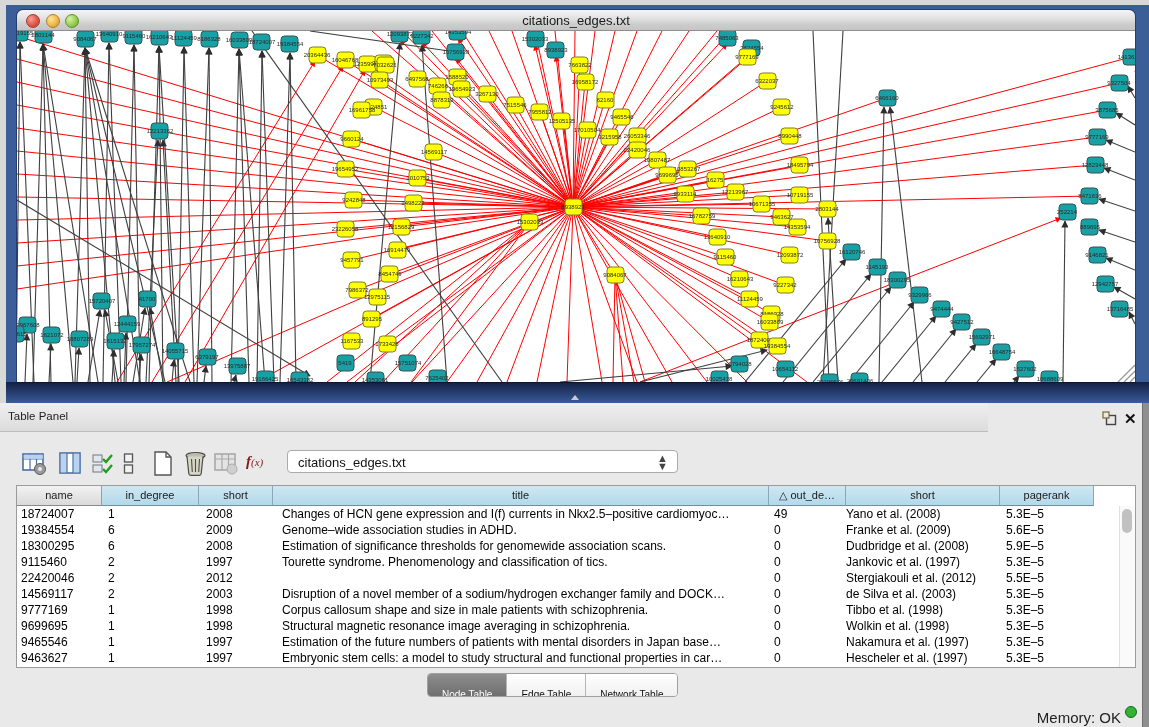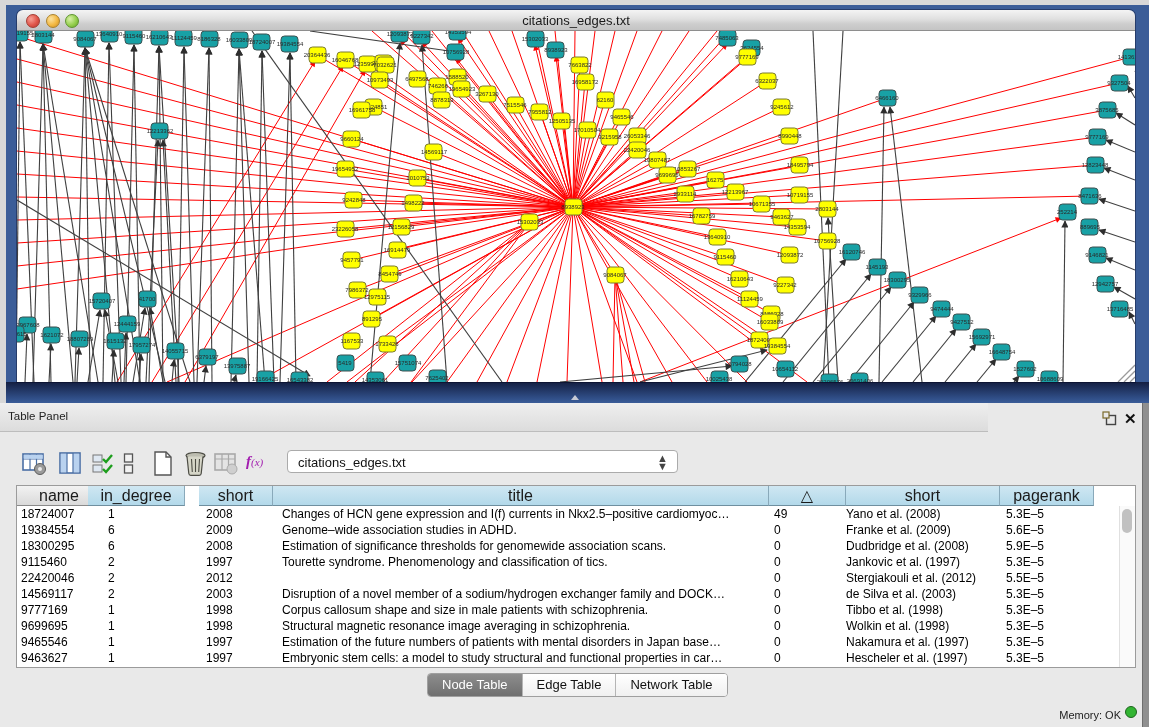--- a/index.html
+++ b/index.html
@@ -23,36 +23,36 @@
 #toolbar{position:absolute;left:0;top:28px;width:1149px;height:52px}
 #combo{position:absolute;left:287px;top:19px;width:391px;height:23px;background:#fff;
  border:1px solid #ababab;border-radius:4px;box-sizing:border-box}
 #combo .t{position:absolute;left:10px;top:4px;font-size:13px;color:#111}
 #combo .a{position:absolute;right:9px;top:3px;font-size:11px;color:#444;line-height:8px}
 #tablebox{position:absolute;left:16px;top:82px;width:1120px;height:183px;background:#fff;
  border:1px solid #9b9b9b;box-sizing:border-box}
 #thead{position:absolute;left:0;top:0;height:20px;width:1104px}
 .hc{position:absolute;top:0;height:20px;background:linear-gradient(#cfe7f2,#b3d9ea);
  border-right:1px solid #89a9ba;border-bottom:1px solid #6f8f9f;box-sizing:border-box;
- font-size:16px;color:#1a1a1a;text-align:center;line-height:19px}
+ font-size:11px;color:#1a1a1a;text-align:center;line-height:19px}
 .hc.gray{background:linear-gradient(#f2f2f2,#dadada);border-right:1px solid #9b9b9b;border-bottom:1px solid #8a8a8a}
 #tbody{position:absolute;left:0;top:20px;width:1104px;height:161px;overflow:hidden;background:#fff}
 .trow{position:relative;height:16px;font-size:12px;color:#000;white-space:nowrap}
 .trow span{position:absolute;top:1px}
 .c0{left:4px}.c1{left:91px}.c2{left:189px}.c3{left:265px}.c4{left:757px}
 .c5{left:829px;width:154px;text-align:left}.c6{left:989px}
 #vsb{position:absolute;right:0;top:20px;width:15px;height:161px;background:#fafafa;border-left:1px solid #e0e0e0}
 #vsb .th{position:absolute;left:2px;top:3px;width:10px;height:24px;border-radius:5px;background:#c1c1c1}
 #tabs{position:absolute;left:427px;top:270px;height:22px;display:flex;
  border:1px solid #9f9f9f;border-radius:4px;overflow:hidden;background:#fff}
-.tab{font-size:13px;color:#111;padding:0 14px;line-height:21px;background:linear-gradient(#ffffff,#f0f0f0)}
+.tab{font-size:10px;color:#111;padding:10px 14px;line-height:21px;background:linear-gradient(#ffffff,#f0f0f0)}
 .tab.sel{background:linear-gradient(#8d8d8d,#6f6f6f);color:#fff}
 .tab+.tab{border-left:1px solid #b5b5b5}
 #status{position:absolute;left:0;top:297px;width:1149px;height:27px}
-#mem{position:absolute;right:28px;top:9px;font-size:11px;color:#222}
+#mem{position:absolute;right:28px;top:9px;font-size:15px;color:#222}
 #dot{position:absolute;right:12px;top:6px;width:12px;height:12px;border-radius:50%;
  background:#32b432;border:1px solid #1d651d;box-sizing:border-box}
 #rstrip{position:absolute;right:0;top:403px;width:7px;height:324px;background:#8f8f8f;border-left:1px solid #6e6e6e;box-sizing:border-box}
 </style></head><body>
 <div id="top">
  <div id="bluepane"></div>
  <div id="shadow"></div>
  <div id="win">
   <div id="canvas"><svg id="graph" width="1118" height="351" viewBox="0 0 1118 351">
 <rect width="1118" height="351" fill="#ffffff"></rect>
@@ -602,30 +602,30 @@
   <svg style="position:absolute;left:182px;top:19px" width="27" height="27" viewBox="0 0 27 27">
     <ellipse cx="13.5" cy="5.5" rx="9.5" ry="3" fill="#bdbdb0" stroke="#4c4c44" stroke-width="1.2"></ellipse>
     <path d="M5 6.5 l1.8 17 a2 2 0 0 0 2 1.8 h8.4 a2 2 0 0 0 2 -1.8 L21 6.5" fill="#d6d6c8" stroke="#4c4c44" stroke-width="1.2"></path>
     <path d="M9.5 9 l0.8 13 M13.5 9 v13 M17.5 9 l-0.8 13" stroke="#4c4c44" stroke-width="1.1" fill="none"></path>
   </svg>
   <svg style="position:absolute;left:214px;top:20px" width="25" height="25" viewBox="0 0 25 25">
     <rect x="1" y="3" width="20" height="16" fill="#e4e4e4" stroke="#a9a9a9" stroke-width="1.6"></rect>
     <path d="M1 8 h20 M8 3 v16 M14.5 3 v16" stroke="#a9a9a9" stroke-width="1.2"></path>
     <circle cx="18" cy="18" r="5" fill="#cfcfcf" stroke="#ababab"></circle>
   </svg>
-  <div style="position:absolute;left:246px;top:22px;font-size:15px;color:#a21caf;font-style:italic;font-family:'Liberation Serif',serif"><b>f</b><span style="font-size:11px">(x)</span></div>
+  <div style="position:absolute;left:246px;top:22px;font-size:15px;color:#7f1d1d;font-style:italic;font-family:'Liberation Serif',serif"><b>f</b><span style="font-size:11px">(x)</span></div>
   <div id="combo">
         <div class="t">citations_edges.txt</div>
         <div class="a">▲<br>▼</div>
       </div>
  </div>
  <div id="tablebox">
   <div id="thead">
    <div class="hc gray" style="left:0;width:85px">name</div>
-   <div class="hc" style="left:71px;width:97px">in_degree</div>
+   <div class="hc" style="left:85px;width:97px">in_degree</div>
    <div class="hc" style="left:182px;width:74px">short</div>
    <div class="hc" style="left:256px;width:496px">title</div>
    <div class="hc" style="left:752px;width:77px">△ out_de…</div>
    <div class="hc" style="left:829px;width:154px">short</div>
    <div class="hc" style="left:983px;width:94px">pagerank</div>
   </div>
   <div id="tbody">
 <div class="trow">
           <span class="c0">18724007</span>
           <span class="c1">1</span>

